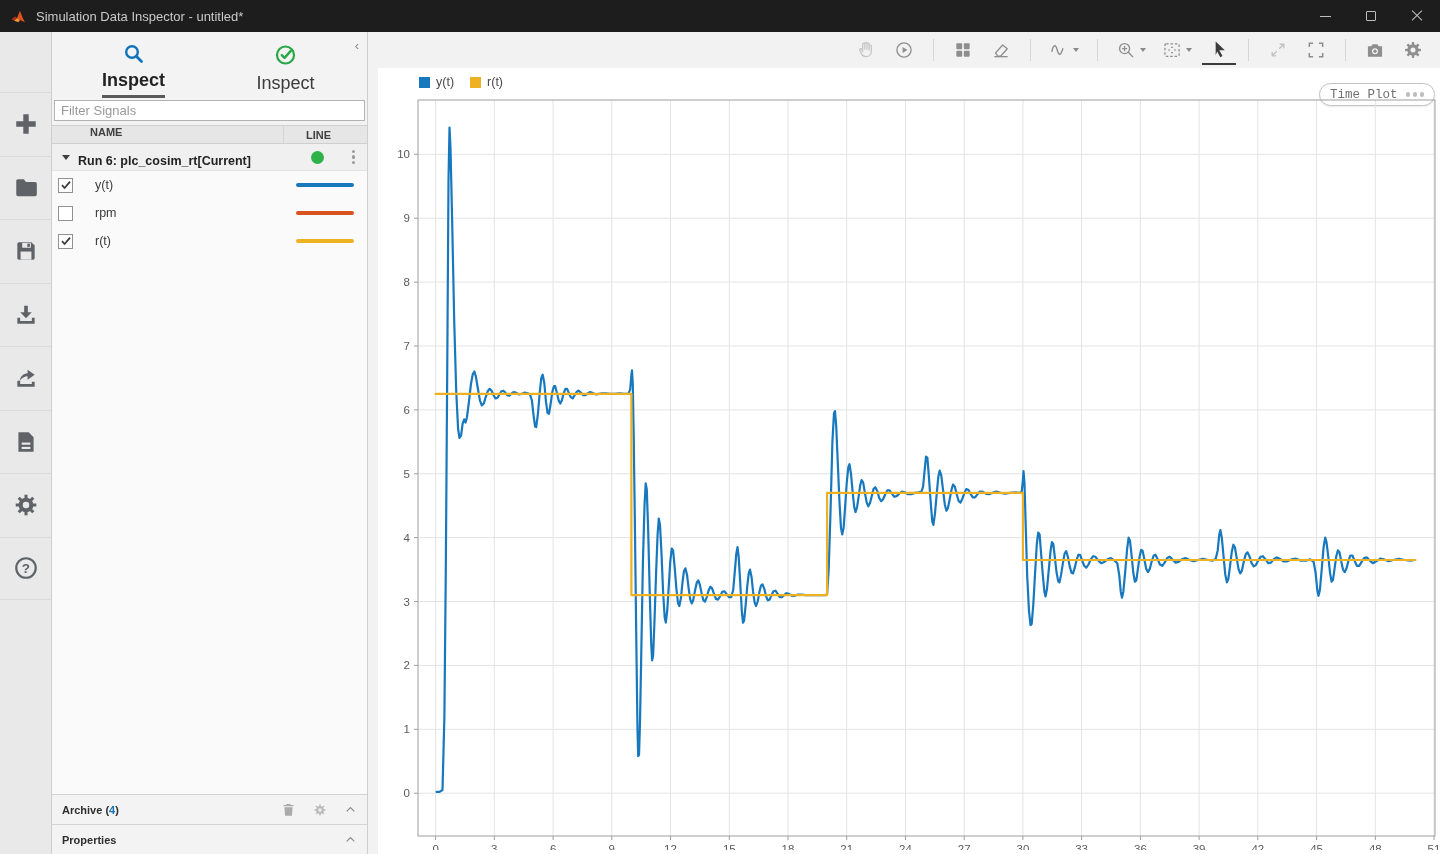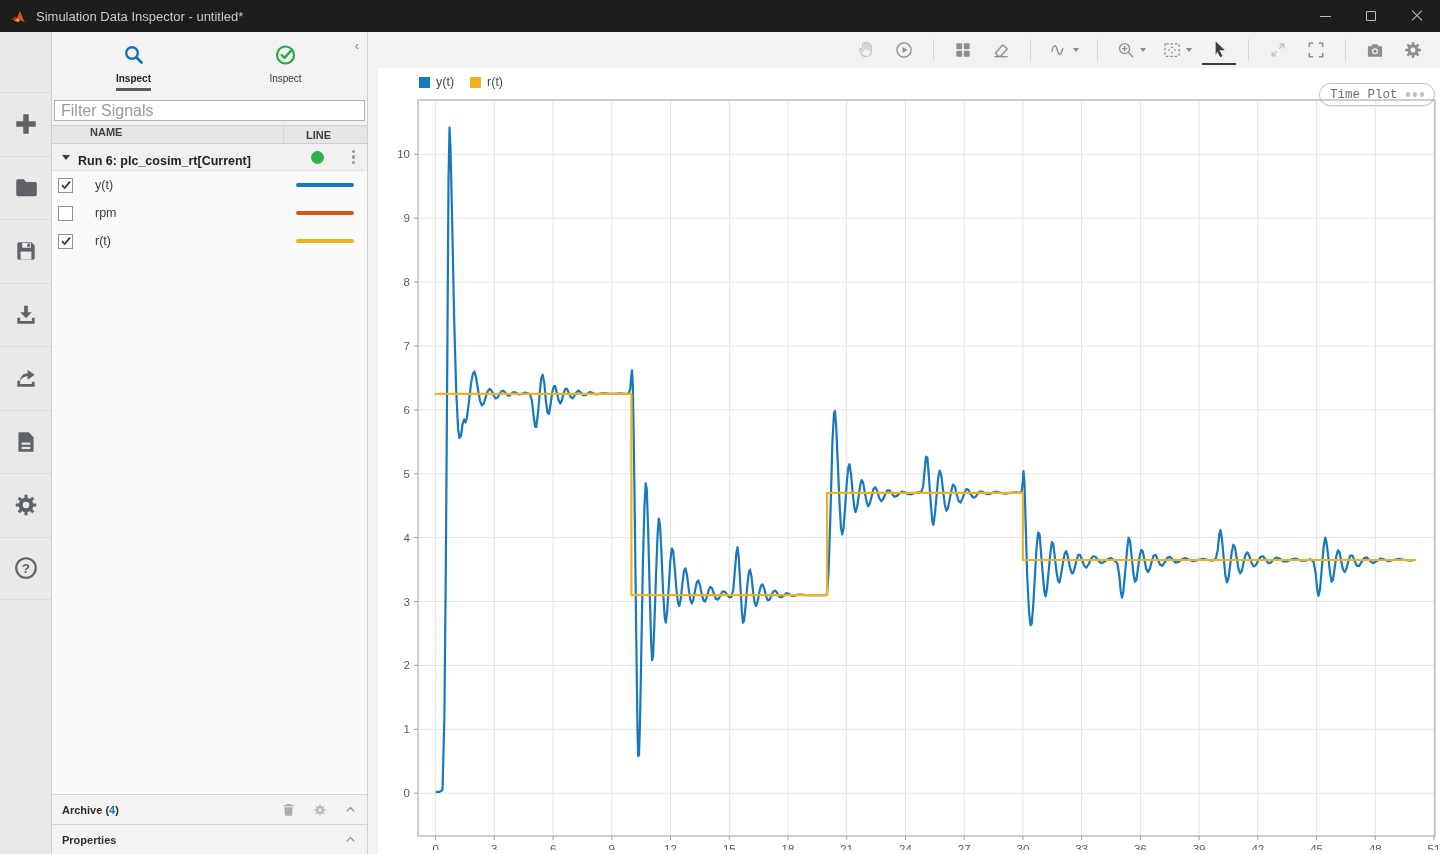--- a/index.html
+++ b/index.html
@@ -25,25 +25,25 @@
   .iconstrip { width:52px; background:#e9e9e9; border-right:1px solid #cfcfcf; flex:none; padding-top:60px; }
   .strip-btn { width:100%; height:63.5px; display:flex; align-items:center; justify-content:center; border-top:1px solid #dadada; }
   .strip-btn:last-child { border-bottom:1px solid #dadada; }
   .strip-btn svg { width:26px; height:26px; fill:#5f6368; }
 
   
   .sidepanel { width:316px; background:#f3f3f3; border-right:1px solid #cfcfcf; flex:none; display:flex; flex-direction:column; position:relative; }
   .tabsbar { height:66px; position:relative; display:flex; justify-content:center; gap:60px; padding-top:8px; }
   .tab { width:92px; display:flex; flex-direction:column; align-items:center; cursor:pointer; }
   .tab .ticon { height:30px; display:flex; align-items:center; }
-  .tab .tlabel { font-size:10px; color:#3b3b3b; margin-top:3px; padding-bottom:4px; }
+  .tab .tlabel { font-size:18px; color:#3b3b3b; margin-top:3px; padding-bottom:4px; }
   .tab.active .tlabel { font-weight:bold; color:#222; border-bottom:3px solid #5a5a5a; }
   .collapse-chevron { position:absolute; right:8px; top:6px; font-size:13px; color:#8a8a8a; cursor:pointer; }
 
-  .filter-input { margin:2px 2px 4px 2px; height:21px; border:1px solid #b3b3b3; background:#fff; font-size:16px; padding:0 6px; color:#333; font-family:inherit; }
+  .filter-input { margin:2px 2px 4px 2px; height:21px; border:1px solid #b3b3b3; background:#fff; font-size:13px; padding:0 6px; color:#333; font-family:inherit; }
   .filter-input::placeholder { color:#9a9a9a; }
 
   .sigtable { flex:1; background:#fafafa; display:flex; flex-direction:column; min-height:0; }
   .thead { height:19px; background:#e6e6e6; border-top:1px solid #cfcfcf; border-bottom:1px solid #cfcfcf; display:flex; align-items:flex-start; font-size:11px; font-weight:bold; color:#404040; flex:none; }
   .col-name { padding-left:38px; width:231px; }
   .col-line { padding-left:22px; border-left:1px solid #d5d5d5; height:100%; display:flex; align-items:center; flex:1; }
   .runrow { height:27px; background:#f0f0f0; border-bottom:1px solid #e2e2e2; display:flex; align-items:center; flex:none; }
   .run-tri { width:0; height:0; border-left:4.5px solid transparent; border-right:4.5px solid transparent; border-top:5.5px solid #3f3f3f; margin:0 8px 0 10px; }
   .run-label { font-size:12.5px; font-weight:bold; color:#222;margin-top:7px; }
   .run-right { margin-left:auto; display:flex; align-items:center; }

